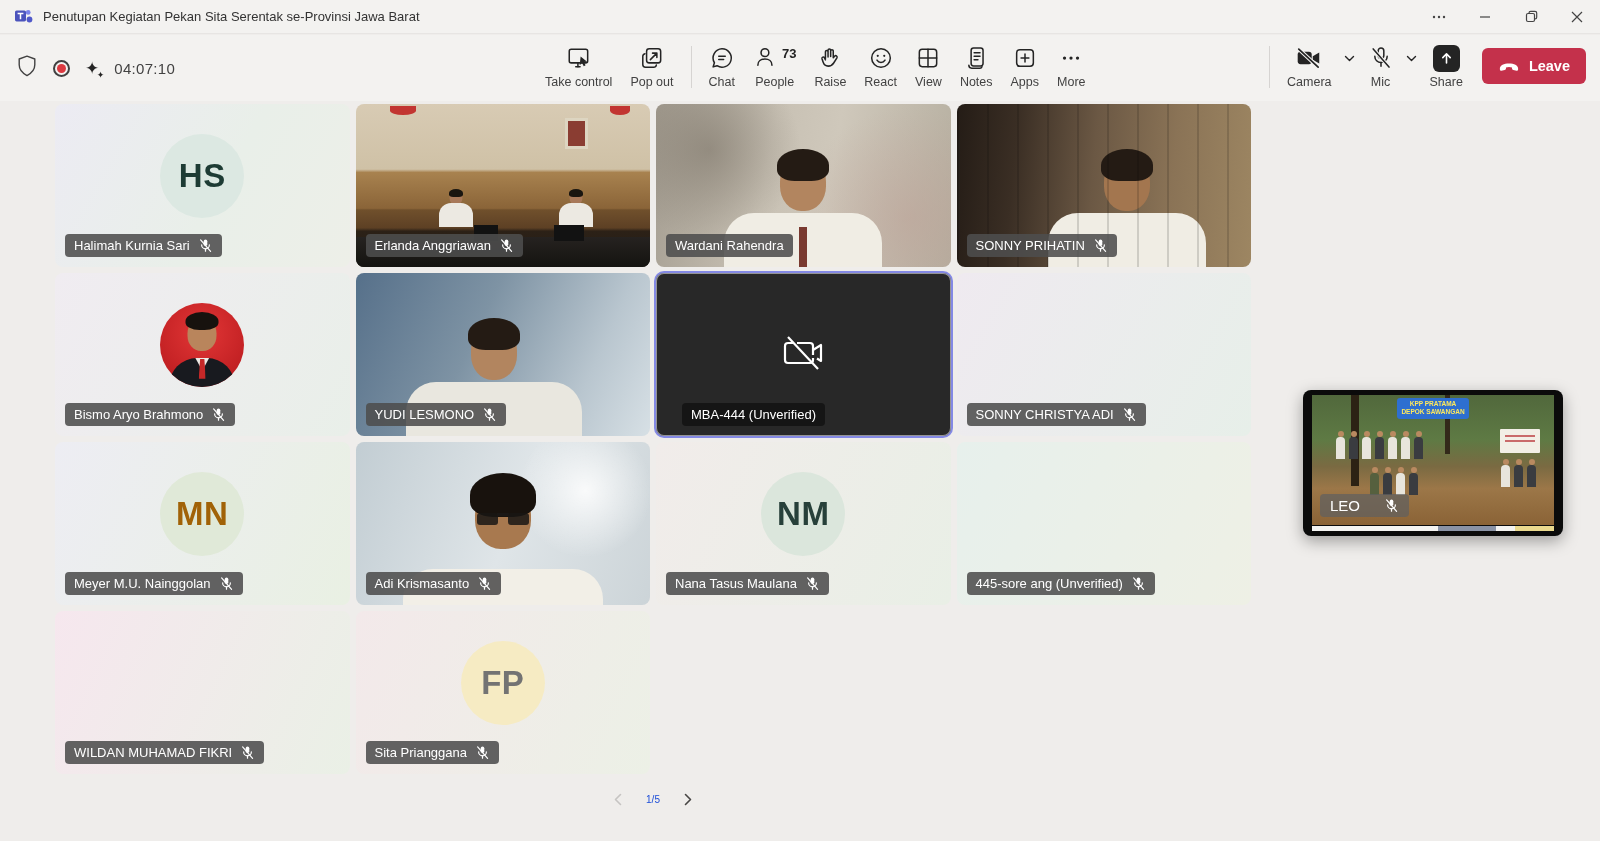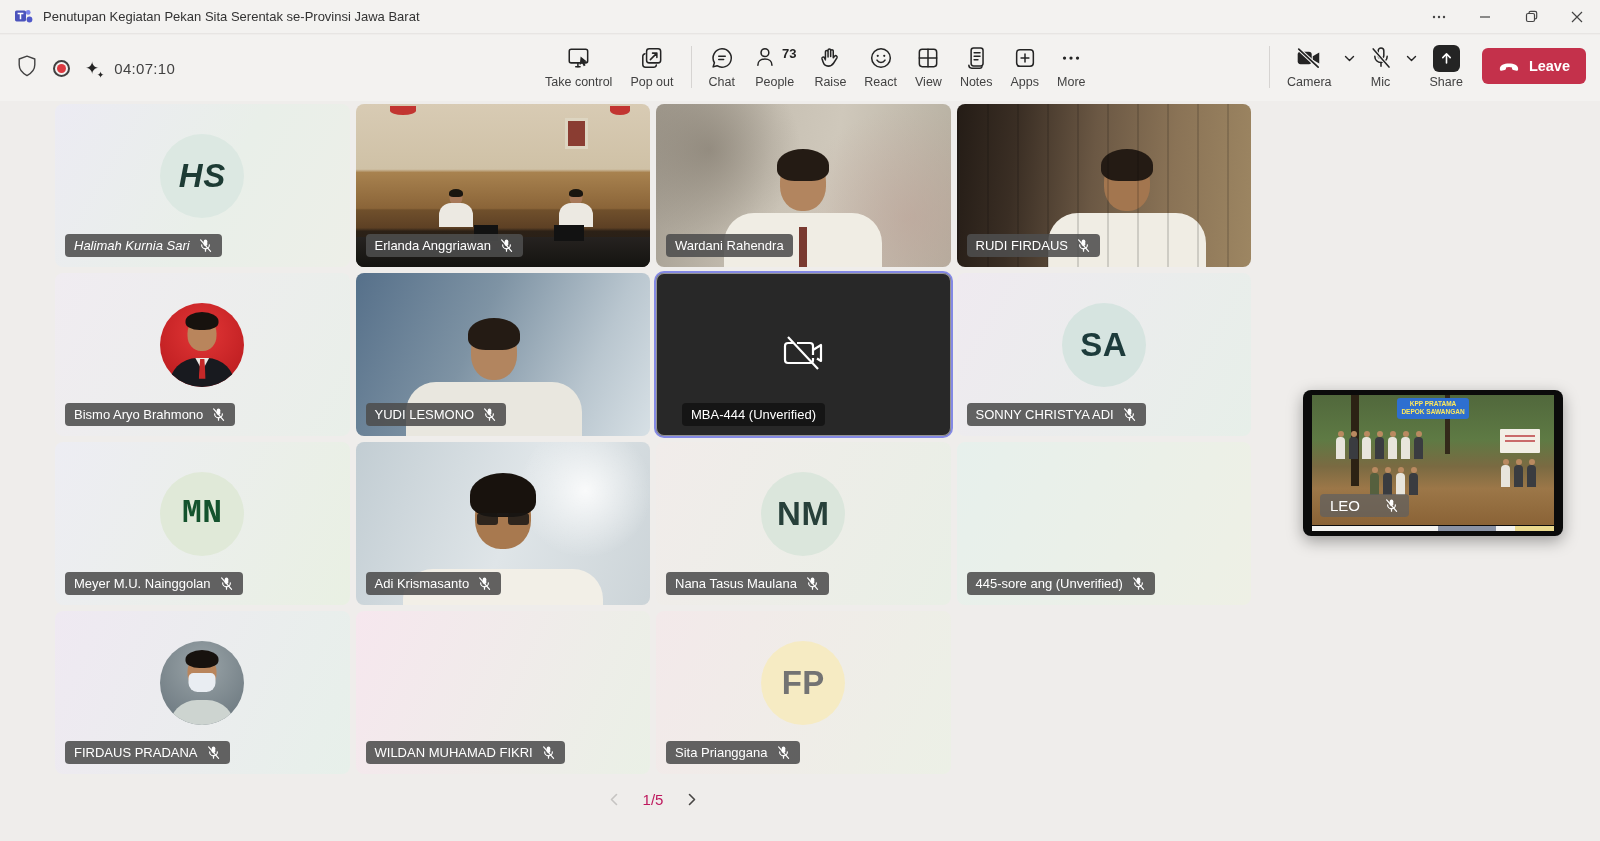--- a/index.html
+++ b/index.html
@@ -53,28 +53,28 @@
           border-radius:4px; max-width:88%; white-space:nowrap; z-index:5; }
   .chip.dark { background:rgba(17,17,17,.82);margin-left:16px; }
   .mic-off { width:15px; height:15px; flex:0 0 auto; display:inline-flex; }
   .mic-off svg { width:15px; height:15px; }
 
   .avatar { position:absolute; left:50%; top:44%; transform:translate(-50%,-50%);
             width:84px; height:84px; border-radius:50%; display:flex; align-items:center;
             justify-content:center; font-size:33px; font-weight:bold; letter-spacing:.5px; }
   .av-hs { background:#dce8e2; color:#1d3b34; }
   .av-sa { background:#d6e4e0; color:#1d3b3b; }
-  .av-mn { background:#e0e9d8; color:#14532d;font-family:Liberation Mono, monospace; }
+  .av-mn { background:#e0e9d8; color:#a16207; }
   .av-nm { background:#dbe6dc; color:#27403a; }
   .av-4a { background:#f2e1bb; color:#7d5b10; }
   .av-wf { background:#d5e3e9; color:#26404a; }
   .av-fp { background:#f6ebc3; color:#737373; }
 
   
-  .bg-p1 { background:linear-gradient(120deg,#ecebf3 0%,#e9efe9 55%,#edefe8 100%);font-style:italic; }
+  .bg-p1 { background:linear-gradient(120deg,#ecebf3 0%,#e9efe9 55%,#edefe8 100%); }
   .bg-p2 { background:linear-gradient(120deg,#f0ecf1 0%,#e9efe9 100%); }
   .bg-p3 { background:linear-gradient(120deg,#efeaf0 0%,#e7efe9 100%); }
   .bg-p4 { background:linear-gradient(115deg,#ededf3 0%,#e9f0e3 100%); }
   .bg-p5 { background:linear-gradient(115deg,#f1ecea 0%,#e9efe6 100%); }
   .bg-p6 { background:linear-gradient(115deg,#e7f0ec 0%,#eef0e5 100%); }
   .bg-p7 { background:linear-gradient(115deg,#efe9f2 0%,#e7f0ea 100%); }
   .bg-p8 { background:linear-gradient(115deg,#f6e7ee 0%,#eaf0e6 100%); }
   .bg-p9 { background:linear-gradient(115deg,#f3e9ea 0%,#ecf0e6 100%); }
   .bg-p10{ background:linear-gradient(115deg,#f4e8ec 0%,#efeee8 100%); }
 
@@ -176,21 +176,21 @@
   .leo-strip { position:absolute; left:9px; right:9px; bottom:5px; height:5px; background:#f4f4f2; display:flex; }
   .leo-strip .seg1 { margin-left:52%; width:24%; background:#8a93a6; }
   .leo-strip .seg2 { margin-left:auto; width:16%; background:#ead98e; }
 
   
   .pager { position:absolute; left:55px; top:787px; width:1196px; display:flex; align-items:center;
            justify-content:center; gap:16px; }
   .pg-btn { width:24px; height:24px; display:flex; align-items:center; justify-content:center; cursor:default; }
   .pg-btn svg { fill:none; stroke-width:1.6; stroke-linecap:round; stroke-linejoin:round; }
   .pg-prev svg { stroke:#c6c4c2; } .pg-next svg { stroke:#484644; }
-  .pg-text { font-size:15px; color:#be185d; }
+  .pg-text { font-size:10px; color:#1d4ed8; }
 </style>
 </head>
 <body>
 
 <div class="titlebar">
   <div class="tb-title">
     <span class="teams-logo">
       <svg width="19" height="19" viewBox="0 0 19 19">
         <circle cx="14.2" cy="5.4" r="2.4" fill="#7b83eb"></circle>
         <circle cx="15.5" cy="12.5" r="2.9" fill="#5059c9"></circle>
@@ -473,21 +473,21 @@
 
   <div class="tile">
     <div class="scene sc-rudi">
       <div class="vp">
         <span class="body"></span>
           <span class="head"></span>
           <span class="hair"></span>
       </div>
     </div>
     <div class="chip">
-      <span>RUDI FIRDAUS</span>
+      <span>SONNY PRIHATIN</span>
       <span class="mic-off">
           <svg viewBox="0 0 16 16" fill="none" stroke="#fff" stroke-width="1.3" stroke-linecap="round">
             <rect x="6.1" y="1.6" width="3.8" height="7" rx="1.9" fill="#fff" stroke="none"></rect>
             <path d="M3.9 7.4 a4.1 4.1 0 0 0 8.2 0"></path>
             <line x1="8" y1="11.5" x2="8" y2="14"></line>
             <line x1="2.8" y1="2" x2="13.4" y2="14.2"></line>
           </svg>
         </span>
     </div>
   </div>
@@ -543,23 +543,20 @@
         <line x1="8" y1="4" x2="38" y2="36"></line>
       </svg>
     </span>
     <div class="chip dark unmuted">
       <span>MBA-444 (Unverified)</span>
 
     </div>
   </div>
 
   <div class="tile bg-p3">
-    <div class="avatar av-sa">
-        <span>SA</span>
-      </div>
     <div class="chip">
       <span>SONNY CHRISTYA ADI</span>
       <span class="mic-off">
           <svg viewBox="0 0 16 16" fill="none" stroke="#fff" stroke-width="1.3" stroke-linecap="round">
             <rect x="6.1" y="1.6" width="3.8" height="7" rx="1.9" fill="#fff" stroke="none"></rect>
             <path d="M3.9 7.4 a4.1 4.1 0 0 0 8.2 0"></path>
             <line x1="8" y1="11.5" x2="8" y2="14"></line>
             <line x1="2.8" y1="2" x2="13.4" y2="14.2"></line>
           </svg>
         </span>
@@ -631,39 +628,20 @@
           <svg viewBox="0 0 16 16" fill="none" stroke="#fff" stroke-width="1.3" stroke-linecap="round">
             <rect x="6.1" y="1.6" width="3.8" height="7" rx="1.9" fill="#fff" stroke="none"></rect>
             <path d="M3.9 7.4 a4.1 4.1 0 0 0 8.2 0"></path>
             <line x1="8" y1="11.5" x2="8" y2="14"></line>
             <line x1="2.8" y1="2" x2="13.4" y2="14.2"></line>
           </svg>
         </span>
     </div>
   </div>
 
-  <div class="tile bg-p7">
-    <div class="pav pav-gray">
-      <span class="ph-shirt-light"></span>
-        <span class="ph-head"></span>
-        <span class="ph-hair"></span>
-        <span class="ph-mask"></span>
-    </div>
-    <div class="chip">
-      <span>FIRDAUS PRADANA</span>
-      <span class="mic-off">
-          <svg viewBox="0 0 16 16" fill="none" stroke="#fff" stroke-width="1.3" stroke-linecap="round">
-            <rect x="6.1" y="1.6" width="3.8" height="7" rx="1.9" fill="#fff" stroke="none"></rect>
-            <path d="M3.9 7.4 a4.1 4.1 0 0 0 8.2 0"></path>
-            <line x1="8" y1="11.5" x2="8" y2="14"></line>
-            <line x1="2.8" y1="2" x2="13.4" y2="14.2"></line>
-          </svg>
-        </span>
-    </div>
-  </div>
 
   <div class="tile bg-p8">
     <div class="chip">
       <span>WILDAN MUHAMAD FIKRI</span>
       <span class="mic-off">
           <svg viewBox="0 0 16 16" fill="none" stroke="#fff" stroke-width="1.3" stroke-linecap="round">
             <rect x="6.1" y="1.6" width="3.8" height="7" rx="1.9" fill="#fff" stroke="none"></rect>
             <path d="M3.9 7.4 a4.1 4.1 0 0 0 8.2 0"></path>
             <line x1="8" y1="11.5" x2="8" y2="14"></line>
             <line x1="2.8" y1="2" x2="13.4" y2="14.2"></line>

